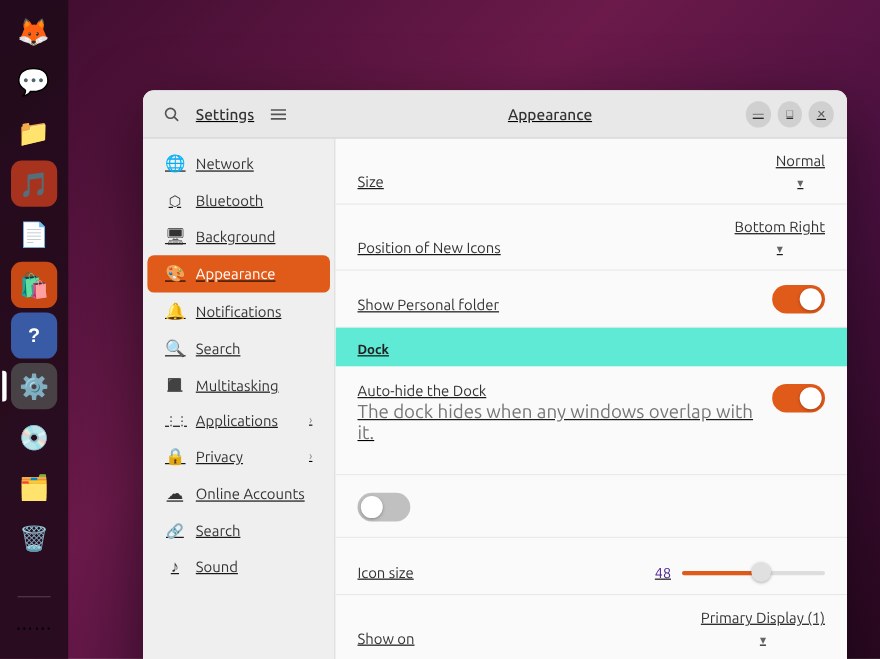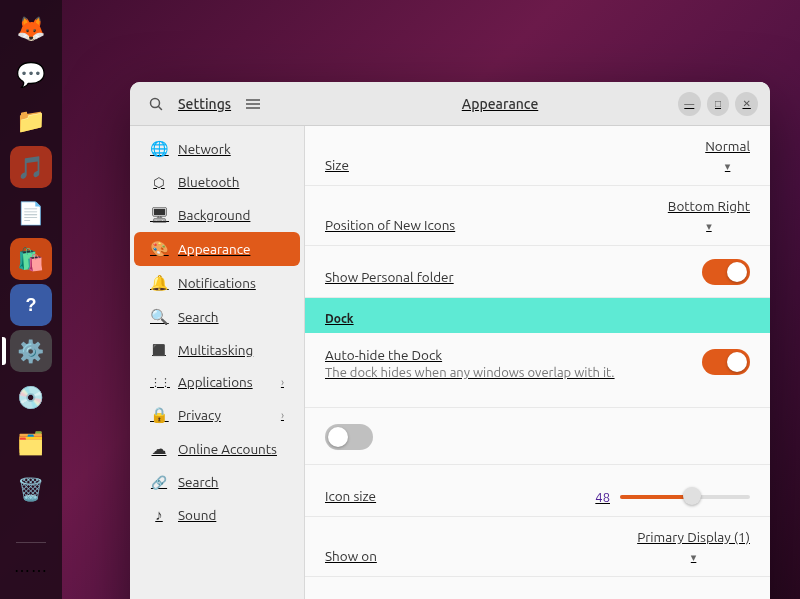--- a/index.html
+++ b/index.html
@@ -234,21 +234,21 @@
       min-height: 52px;
     }
 
     .settings-row-label {
       font-size: 13.5px;
       color: #333;
       flex: 1;
     }
 
     .settings-row-sublabel {
-      font-size: 13px;
+      font-size: 17px;
       color: #777;
       margin-top: 2px;
     }
 
     .settings-row-value {
       display: flex;
       align-items: center;
       gap: 6px;
       font-size: 13.5px;
       color: #333;

